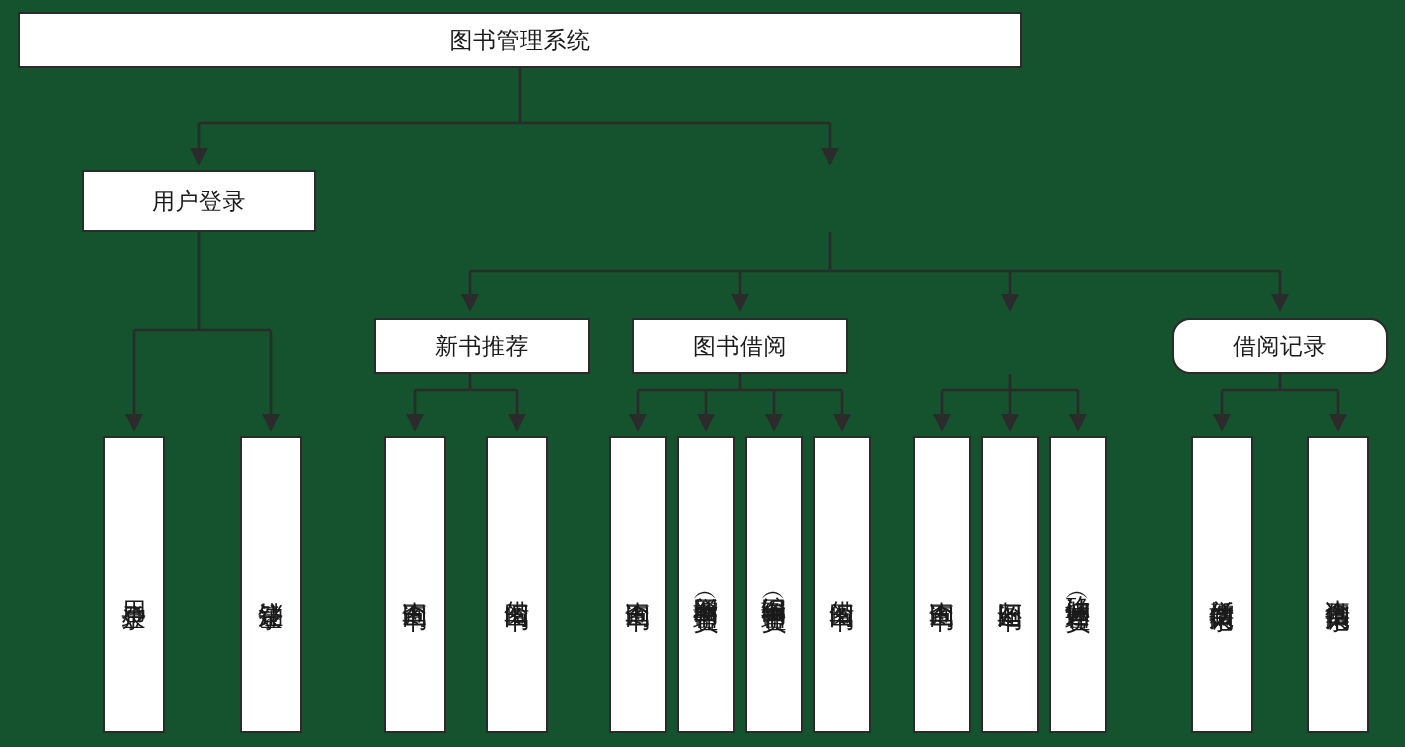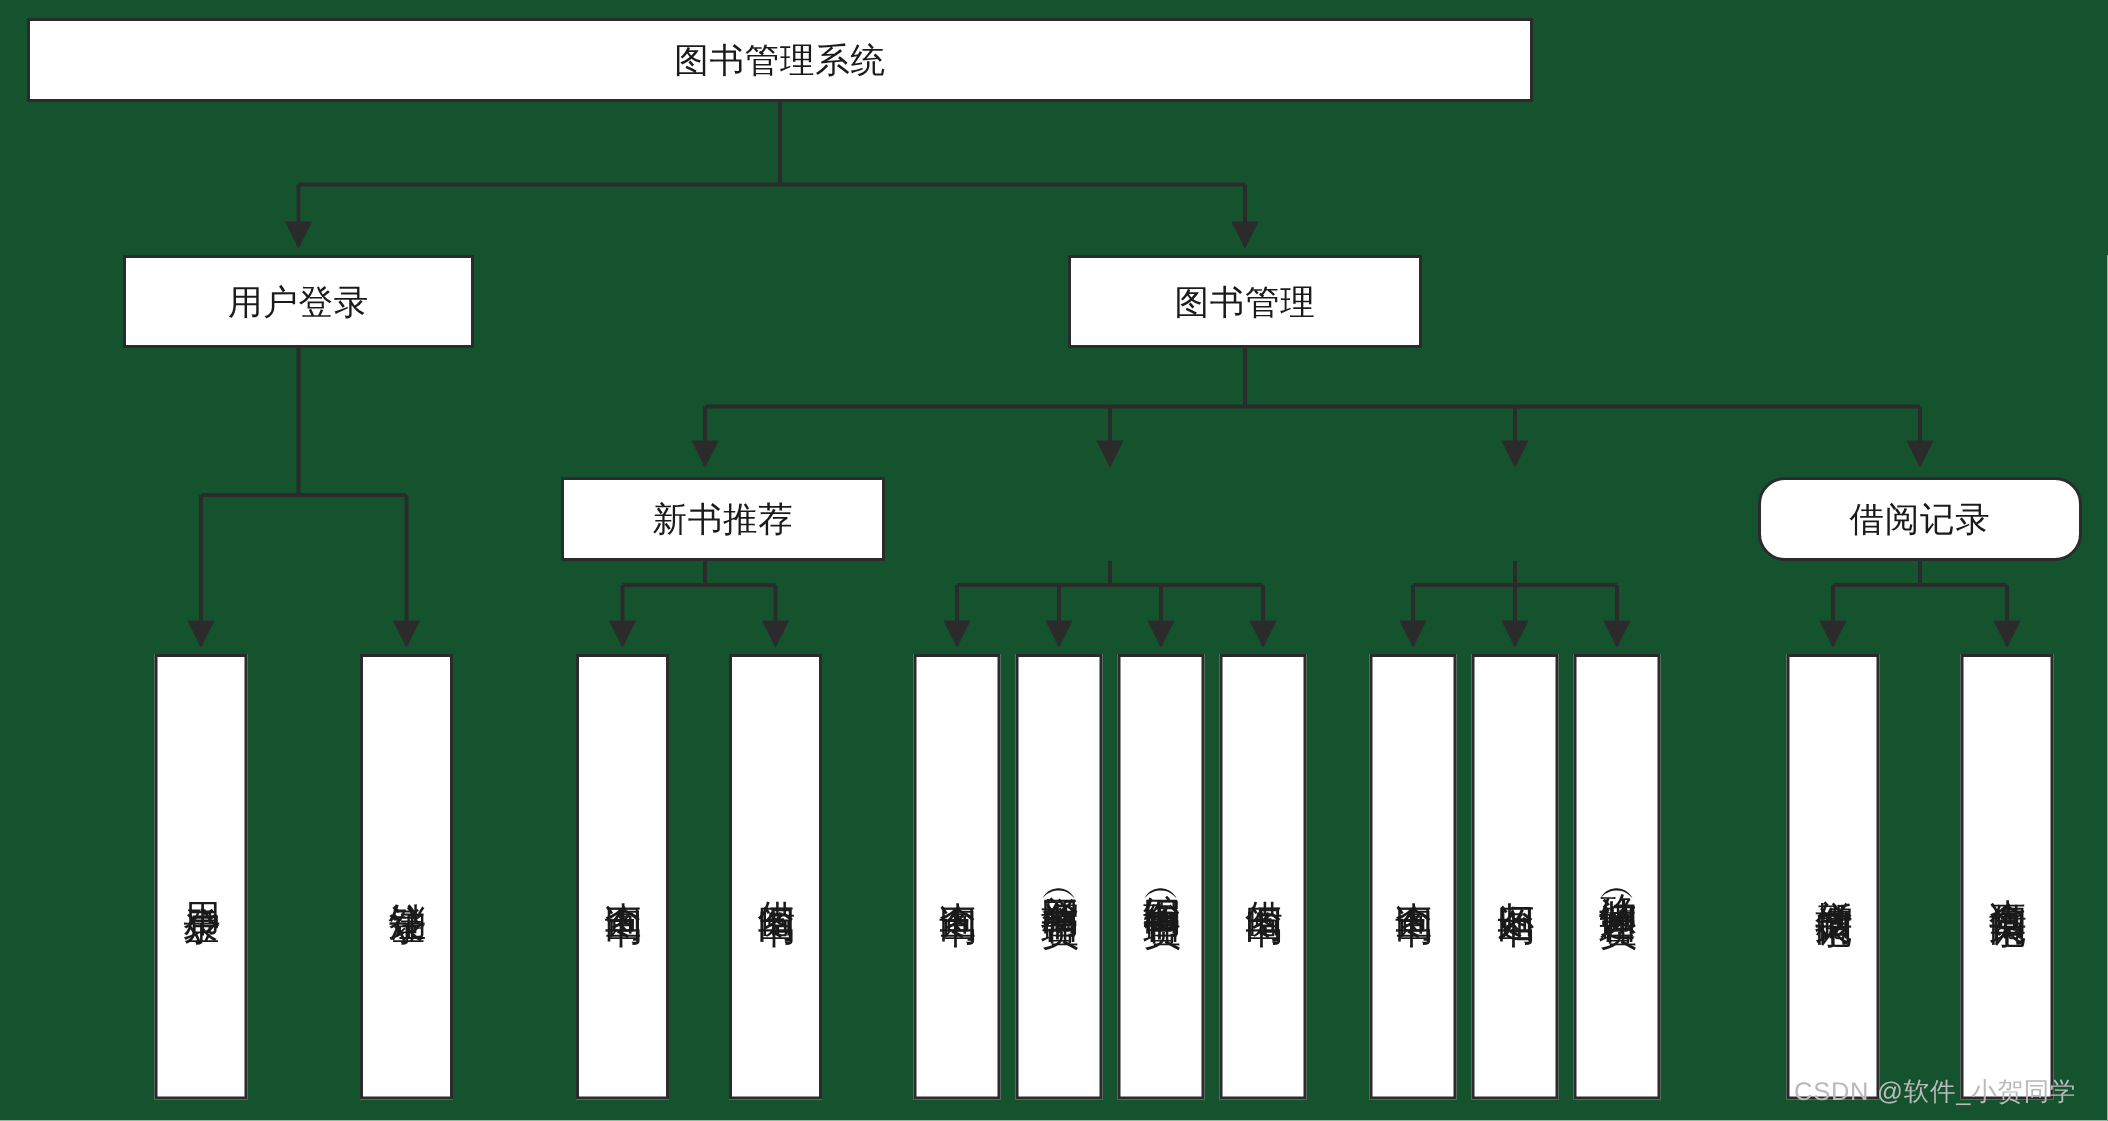--- a/index.html
+++ b/index.html
@@ -119,26 +119,26 @@
     </g>
   </svg>
 
   <div class="node horiz" style="left:18px; top:12px; width:1004px; height:56px;">
     <span class="htext">图书管理系统</span>
   </div>
 
   <div class="node horiz" style="left:82px; top:170px; width:234px; height:62px;">
     <span class="htext">用户登录</span>
   </div>
-  <div class="node horiz" style="left:712px; top:170px; width:236px; height:62px;">
-    <span class="htext">图书管理</span>
-  </div>
 
   <div class="node horiz" style="left:362px; top:318px; width:216px; height:56px;margin-left:12px;">
     <span class="htext">新书推荐</span>
+  </div>
+  <div class="node horiz" style="left:632px; top:318px; width:216px; height:56px;">
+    <span class="htext">图书借阅</span>
   </div>
   <div class="node horiz" style="left:1172px; top:318px; width:216px; height:56px;border-radius:18px;">
     <span class="htext">借阅记录</span>
   </div>
 
   <div class="node vert" style="left:103px; top:436px; width:62px; height:297px;">
     <span class="vtext">用户登录</span>
   </div>
   <div class="node vert" style="left:240px; top:436px; width:62px; height:297px;">
     <span class="vtext">注销登录</span>
@@ -174,15 +174,14 @@
     <span class="vtext">确认归还（管理员）</span>
   </div>
 
   <div class="node vert" style="left:1191px; top:436px; width:62px; height:297px;">
     <span class="vtext">新增借阅记录</span>
   </div>
   <div class="node vert" style="left:1307px; top:436px; width:62px; height:297px;">
     <span class="vtext">查询借阅记录</span>
   </div>
 
-  <div id="watermark" style="left:1196px; top:716px;">CSDN @软件_小贺同学</div>
 
 </div>
 
 </body></html>

